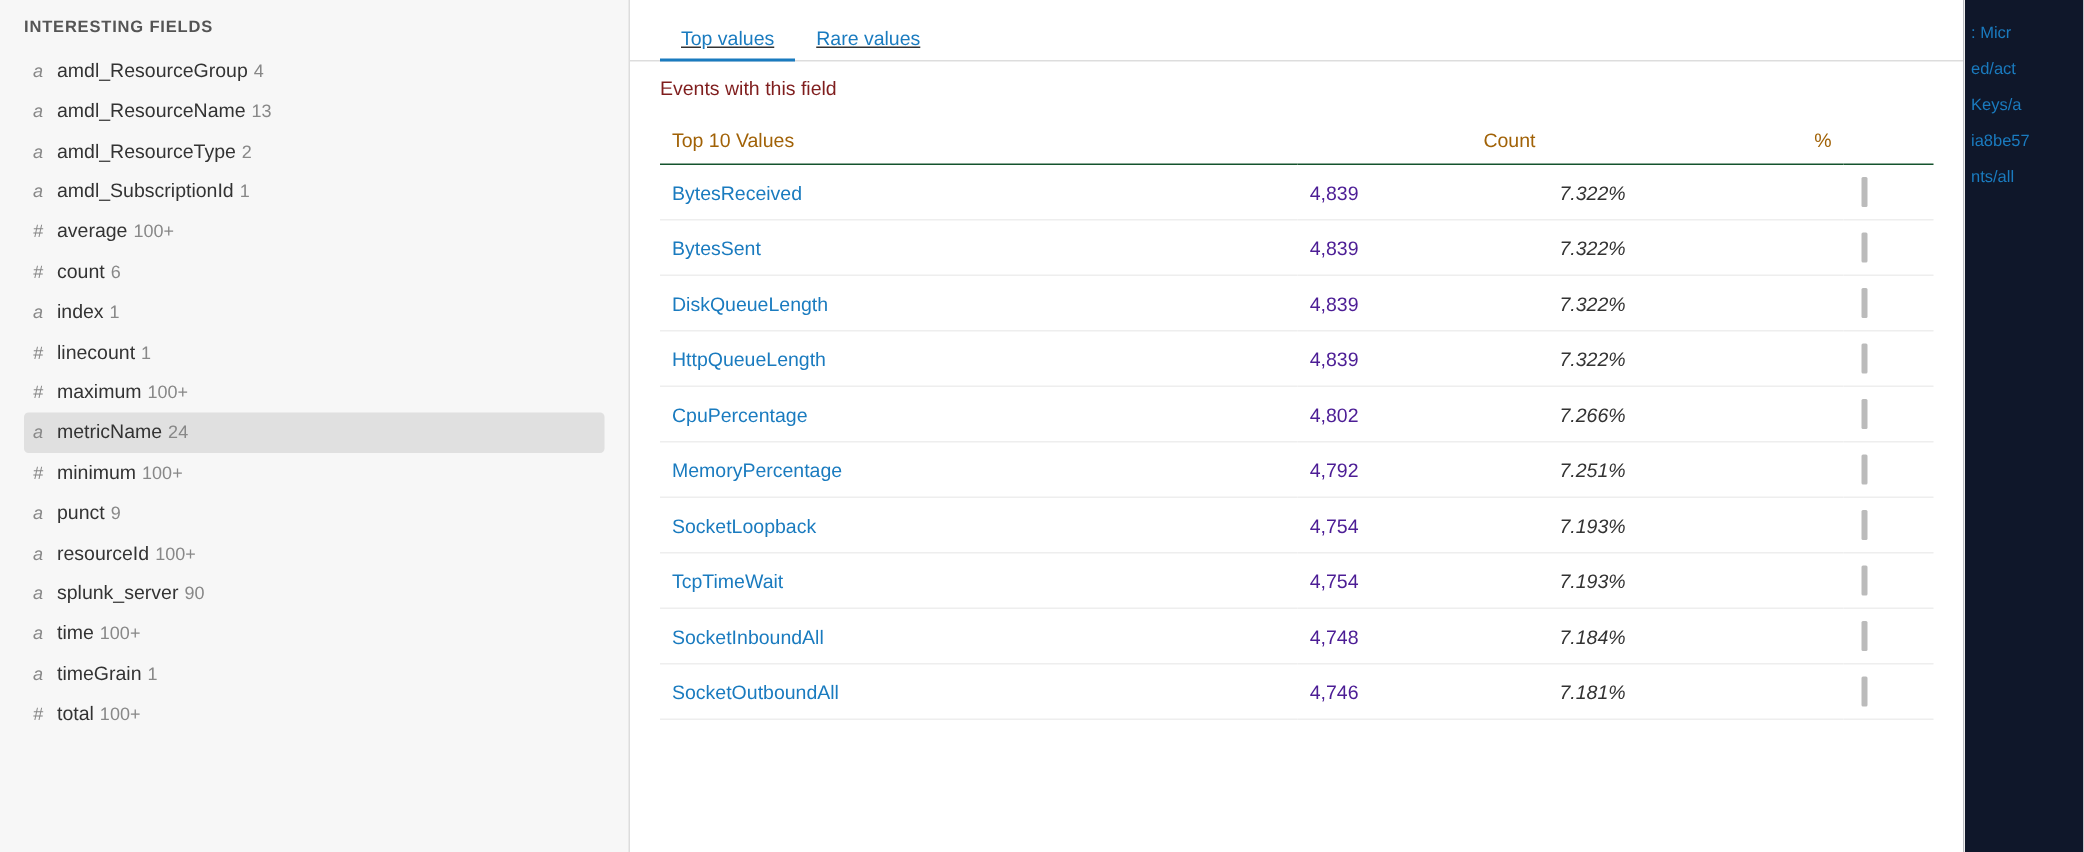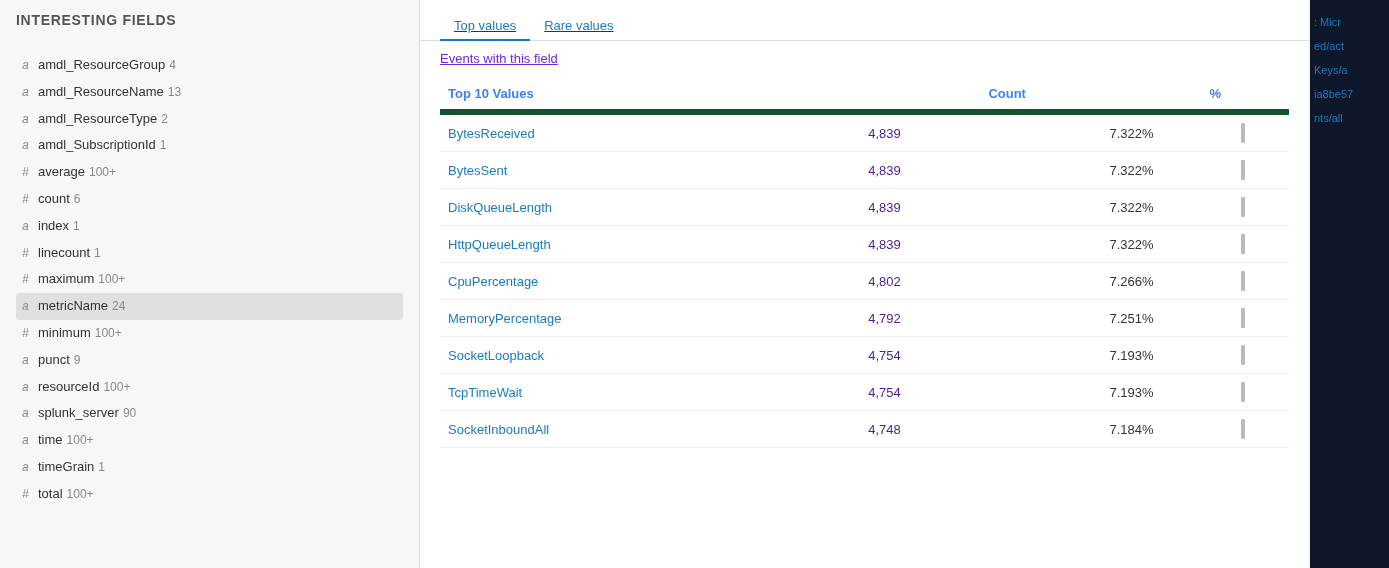--- a/index.html
+++ b/index.html
@@ -17,25 +17,25 @@
     
     .sidebar {
       width: 420px;
       min-width: 420px;
       background: #f7f7f7;
       padding: 12px 16px;
       border-right: 1px solid #ddd;
       overflow-y: auto;
     }
     .sidebar-title {
-      font-size: 14px;
+      font-size: 11px;
       font-weight: bold;
       color: #555;
       letter-spacing: 0.05em;
-      margin-bottom: 24px;
+      margin-bottom: 10px;
       text-transform: uppercase;
     }
     .sidebar-item {
       display: flex;
       align-items: baseline;
       padding: 3px 6px;
       cursor: pointer;
       border-radius: 3px;
       line-height: 1.6;
     }
@@ -85,41 +85,40 @@
     }
     .tab.active {
       border-bottom: 2px solid #1a7bbf;
       color: #1a7bbf;
     }
 
     
     .events-link {
       display: block;
       padding: 10px 20px 14px 20px;
-      color: #6d28d9;
+      color: #7f1d1d;
       cursor: pointer;
       font-size: 13px;
-      text-decoration: underline;
     }
 
     
     .table-container {
       padding: 0 20px;
     }
     table {
       width: 100%;
       border-collapse: collapse;
     }
     thead tr th {
       text-align: left;
-      font-weight: bold;
+      font-weight: normal;
       font-size: 13px;
       padding: 6px 8px 8px 8px;
-      border-bottom: 6px solid #14532d;
-      color: #3b82f6;
+      border-bottom: 1px solid #14532d;
+      color: #a16207;
     }
     thead tr th.count-col {
       text-align: right;
     }
     thead tr th.pct-col {
       text-align: right;
     }
     thead tr th.bar-col {
       width: 60px;
     }
@@ -132,22 +131,23 @@
     }
     td.value-col {
       color: #1a7bbf;
       cursor: pointer;
     }
     td.count-col {
       text-align: left;
       color: #4c1d95;
     }
     td.pct-col {
-      text-align: center;
+      text-align: left;
       color: #333;
+      font-style: italic;
     }
     td.bar-col {
       width: 60px;
       padding-left: 12px;
     }
     .bar-visual {
       display: inline-block;
       width: 4px;
       background: #bbb;
       vertical-align: middle;
@@ -333,20 +333,26 @@
             <td class="count-col">4,754</td>
             <td class="pct-col">7.193%</td>
             <td class="bar-col"><div class="bar-visual" style="height: 20px;"></div></td>
           </tr>
           <tr>
             <td class="value-col">SocketInboundAll</td>
             <td class="count-col">4,748</td>
             <td class="pct-col">7.184%</td>
             <td class="bar-col"><div class="bar-visual" style="height: 20px;"></div></td>
           </tr>
+          <tr>
+            <td class="value-col">SocketOutboundAll</td>
+            <td class="count-col">4,746</td>
+            <td class="pct-col">7.181%</td>
+            <td class="bar-col"><div class="bar-visual" style="height: 20px;"></div></td>
+          </tr>
         </tbody>
     </table>
   </div>
 </div>
 
 <div class="right-panel" id="right-panel-container">
     <div class="right-panel-item">: Micr</div>
     <div class="right-panel-item">ed/act</div>
     <div class="right-panel-item">Keys/a</div>
     <div class="right-panel-item">ia8be57</div>

